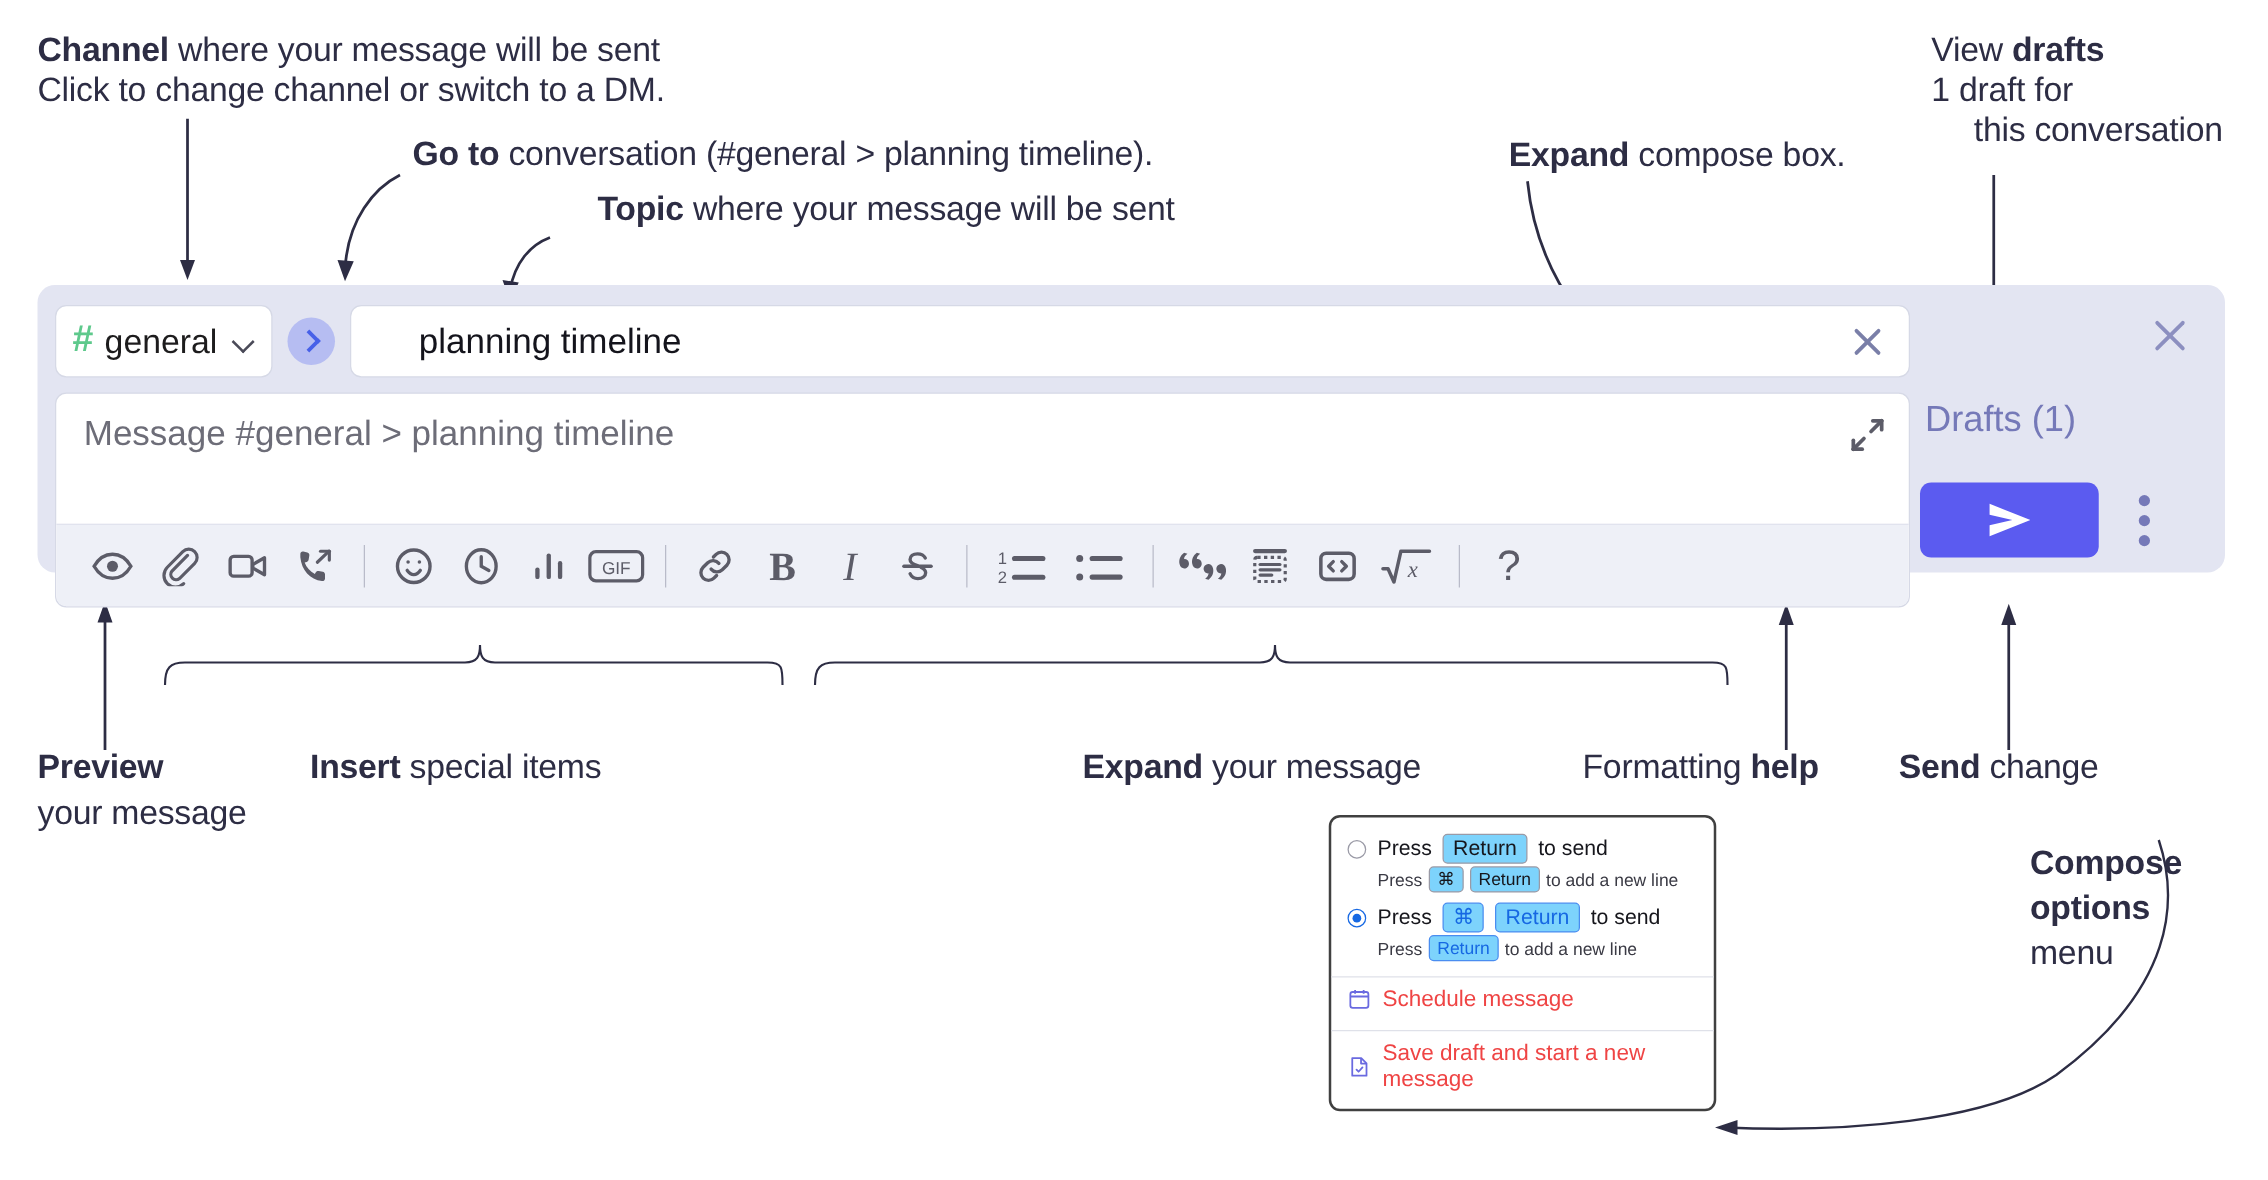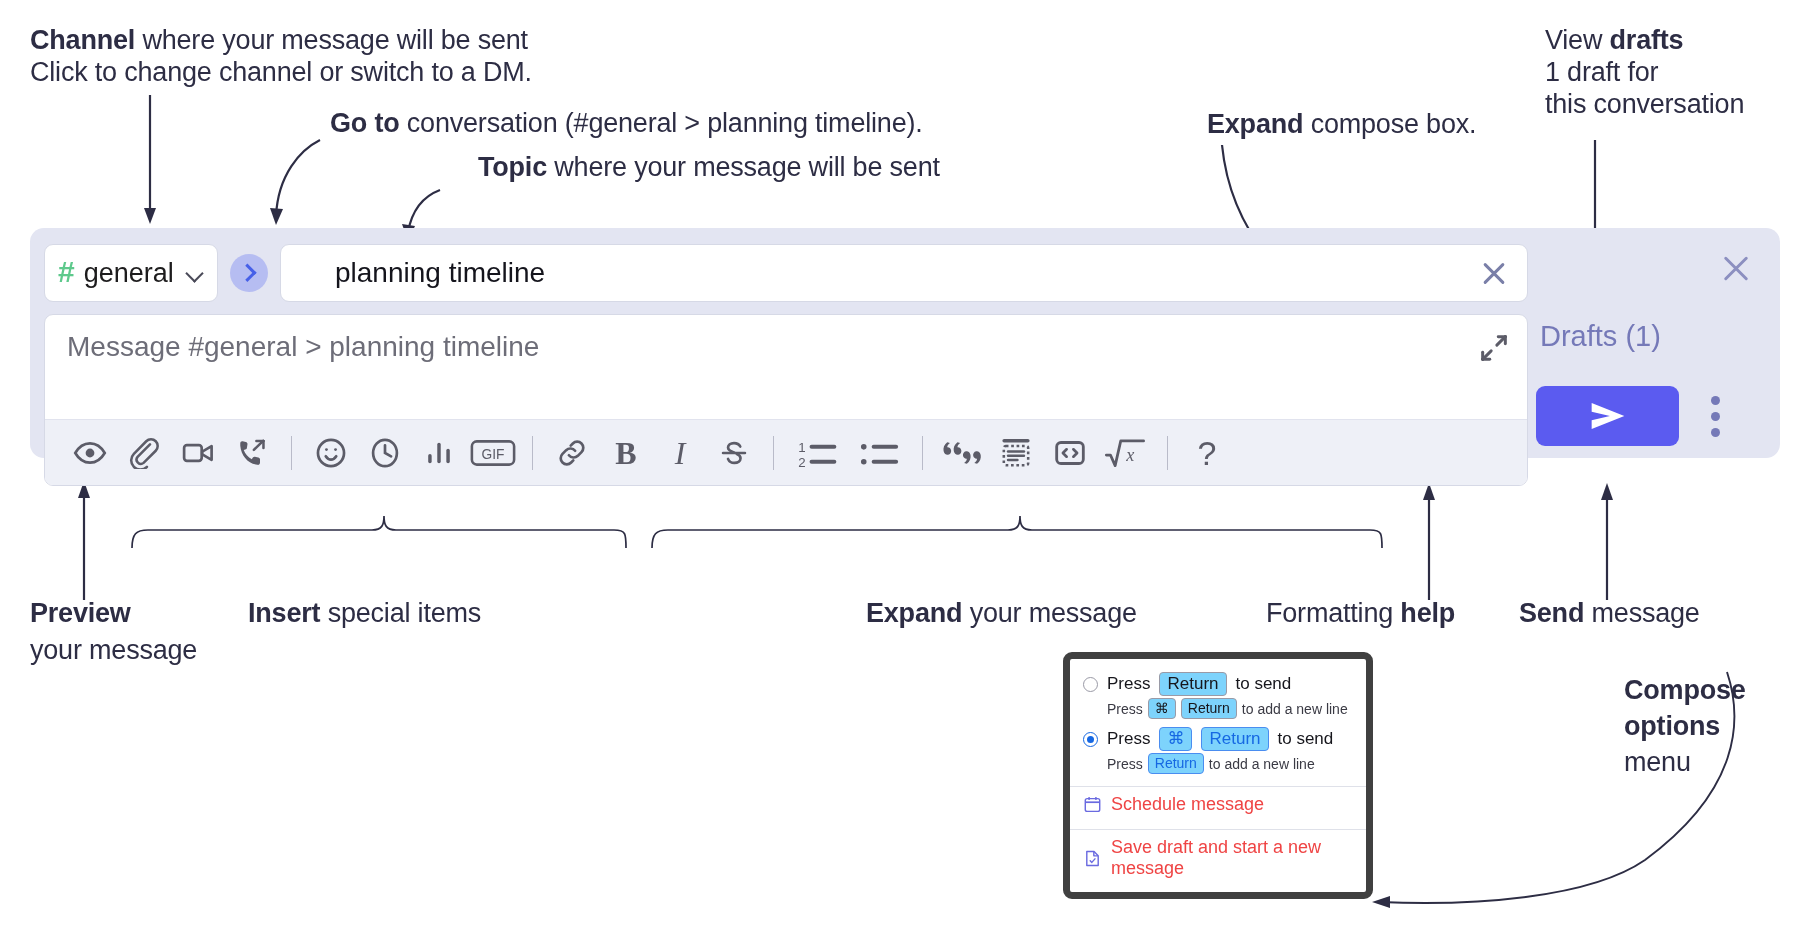--- a/index.html
+++ b/index.html
@@ -182,21 +182,21 @@
     gap:7px;cursor:pointer;
   }
   .kebab i{display:block;width:9px;height:9px;border-radius:50%;background:#7579b8;}
 
   
   .menu{
     position:absolute;
     left:1063px;top:652px;
     width:310px;
     background:#ffffff;
-    border:7px solid #404040;
+    border:2px solid #404040;
     border-radius:9px;
     box-sizing:border-box;
     padding:10px 0 6px 0;
   }
   .menu-radio-row{
     display:flex;align-items:center;gap:9px;
     padding:3px 13px 1px 13px;
     font-size:17px;color:#16161c;cursor:pointer;
   }
   .radio{
@@ -291,41 +291,41 @@
   </div>
 
   <div class="anno" style="left:1207px;top:106px;">
     <b>Expand</b><span> compose box.</span>
   </div>
 
   <div class="anno" style="left:1545px;top:22px;">
     <span>View </span><b>drafts</b>
   </div>
   <div class="anno ital" style="left:1545px;top:54px;">1 draft for</div>
-  <div class="anno ital" style="left:1545px;top:86px;">this conversation</div>
+  <div class="anno ital" style="left:1579px;top:86px;">this conversation</div>
 
   <div class="anno" style="left:30px;top:595px;">
     <b>Preview</b>
   </div>
   <div class="anno" style="left:30px;top:632px;">your message</div>
 
   <div class="anno" style="left:248px;top:595px;">
     <b>Insert</b><span> special items</span>
   </div>
 
   <div class="anno" style="left:866px;top:595px;">
     <b>Expand</b><span> your message</span>
   </div>
 
   <div class="anno" style="left:1266px;top:595px;">
     <span>Formatting </span><b>help</b>
   </div>
 
   <div class="anno" style="left:1519px;top:595px;">
-    <b>Send</b><span> message</span>
+    <b>Send</b><span> change</span>
   </div>
 
   <div class="anno" style="left:1624px;top:672px;font-weight:700;">Compose</div>
   <div class="anno" style="left:1624px;top:708px;font-weight:700;">options</div>
   <div class="anno" style="left:1624px;top:744px;">menu</div>
 
   <div class="compose-panel">
 
     <div class="compose-inner">
 

